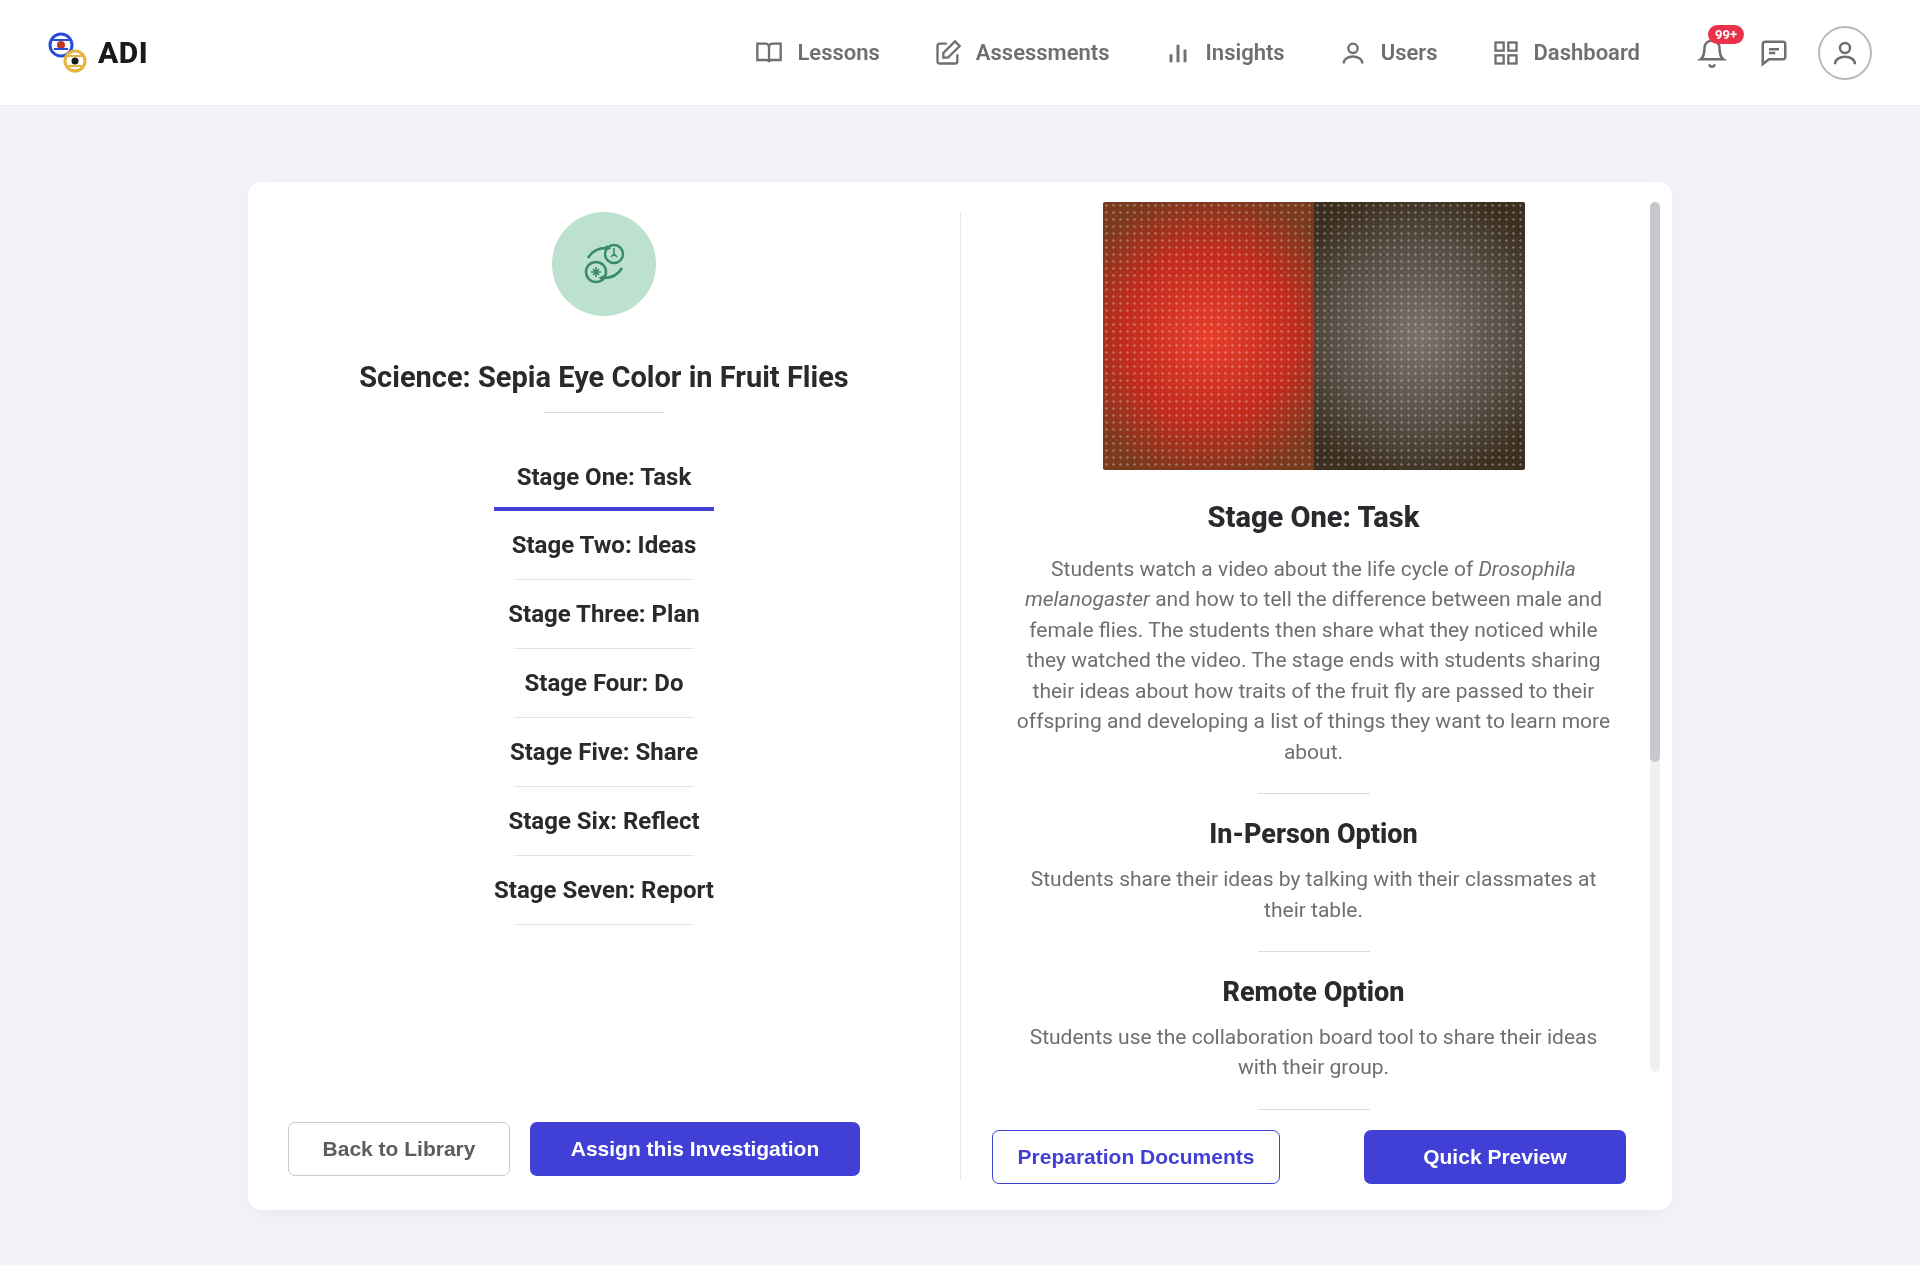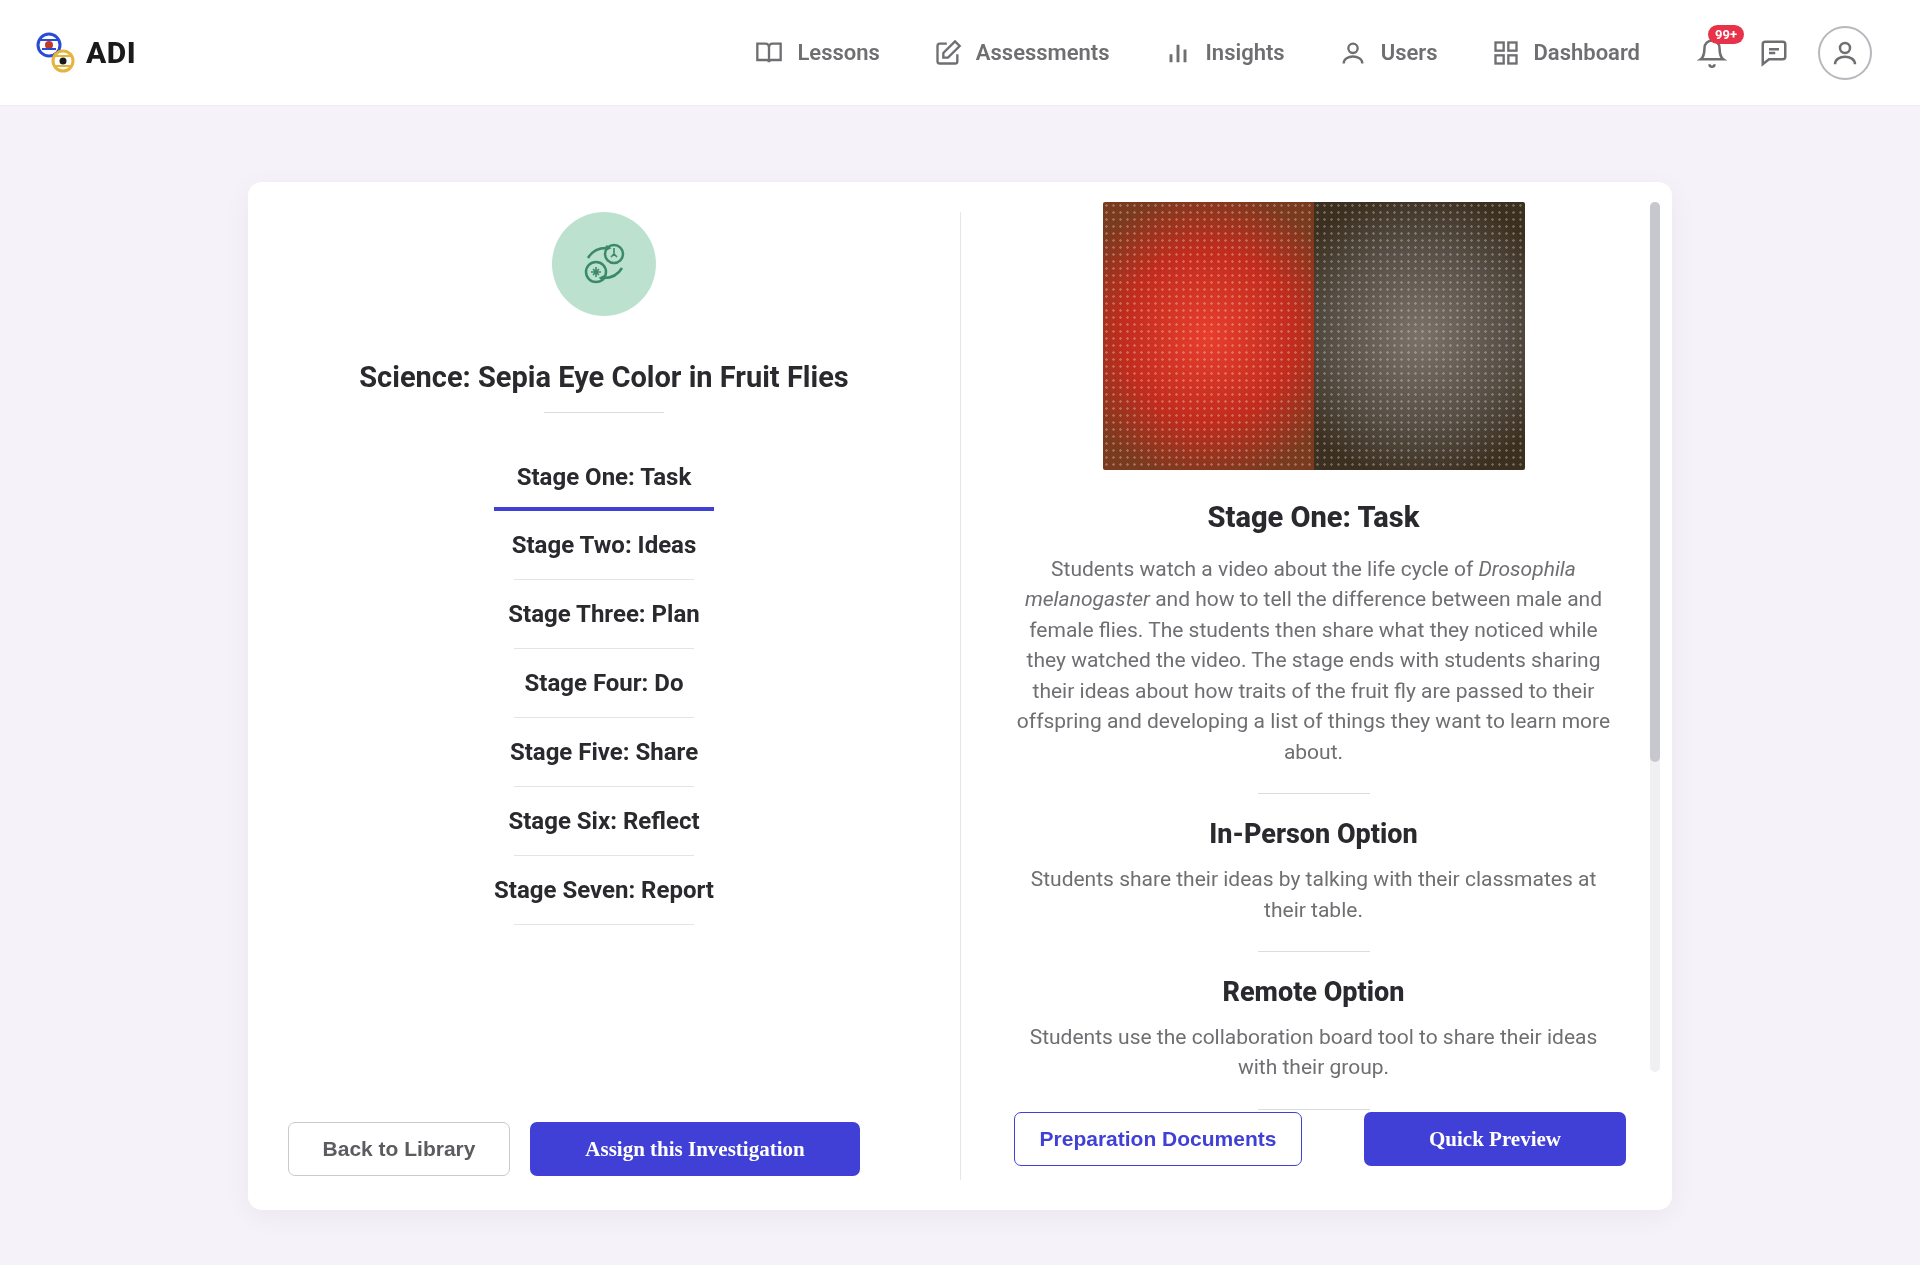--- a/index.html
+++ b/index.html
@@ -1,19 +1,19 @@
 <!DOCTYPE html>
 <html><head>
 <meta charset="utf-8">
 <style>
 * { margin:0; padding:0; box-sizing:border-box; }
 body { font-family:-apple-system,BlinkMacSystemFont,"Segoe UI",Roboto,sans-serif; background:#f5f3f9; width:1920px; height:1265px; overflow:hidden; }
 
 
-.topbar { background:#fff; height:106px; display:flex; align-items:center; padding:0 48px 0 32px; border-bottom:1px solid #eee; }
+.topbar { background:#fff; height:106px; display:flex; align-items:center; padding:0 48px 0 44px; border-bottom:1px solid #eee; }
 .logo { display:flex; align-items:center; gap:6px; }
 .logo-mark { position:relative; width:48px; height:48px; }
 .logo-text { font-weight:800; font-size:30px; letter-spacing:0.5px; color:#1a1a1a; }
 .nav { margin-left:auto; display:flex; align-items:flex-end; gap:54px; }
 .nav-item { display:flex; align-items:center; gap:14px; color:#6f6f72; font-weight:600; font-size:22px; cursor:pointer; }
 .nav-ico { width:28px; height:28px; display:flex; align-items:center; justify-content:center; color:#6f6f72; }
 .header-actions { display:flex; align-items:center; gap:26px; margin-left:54px; }
 .icon-btn { position:relative; width:36px; height:36px; display:flex; align-items:center; justify-content:center; cursor:pointer; color:#6f6f72; }
 .badge { position:absolute; top:-10px; right:-14px; background:#e8324a; color:#ffffff; font-size:13px; font-weight:700; padding:2px 7px; border-radius:10px; }
 .avatar-circle { width:54px; height:54px; border:2px solid #b7b7bd; border-radius:50%; display:flex; align-items:center; justify-content:center; color:#6f6f72; cursor:pointer; }
@@ -44,25 +44,25 @@
 .right-title { font-size:29px; font-weight:800; color:#2a2a2e; text-align:center; margin-bottom:20px; }
 .right-body { font-size:21px; color:#6f6f73; text-align:center; line-height:1.45; margin-bottom:26px; }
 .right-body .ital { font-style:italic; }
 .sub-head { font-size:27px; font-weight:800; color:#2a2a2e; text-align:center; margin:14px 0 14px; }
 .hr-mid { width:112px; border:none; border-top:1px solid #dcdce0; margin:10px auto 24px; }
 
 .scrollbar { position:absolute; right:12px; top:20px; width:10px; height:870px; background:#f0f0f3; border-radius:5px; }
 .scrollbar-thumb { width:10px; height:560px; background:#c7c7ce; border-radius:5px; }
 
 .btn-row-left { position:absolute; left:40px; bottom:34px; display:flex; gap:20px; }
-.btn-row-right { position:absolute; right:46px; bottom:44px; display:flex; gap:62px; }
+.btn-row-right { position:absolute; right:46px; bottom:26px; display:flex; gap:84px; }
 .btn { height:54px; border-radius:7px; font-size:21px; font-weight:600; display:flex; align-items:center; justify-content:center; cursor:pointer; border:none; }
 .btn-outline { background:#fff; border:1.5px solid #c9c9cf; color:#5b5b60; }
 .btn-outline-blue { background:#fff; border:1.5px solid #4040d6; color:#4040d6; }
-.btn-primary { background:#4040d6; color:#fff;font-family:Liberation Serif, serif; }
+.btn-primary { background:#4040d6; color:#fff; }
 .btn-back { width:222px; }
 .btn-assign { width:330px; }
 .btn-prep { width:288px; }
 .btn-preview { width:262px; }
 
 svg { display:block; }
 </style>
 </head>
 <body>
 

